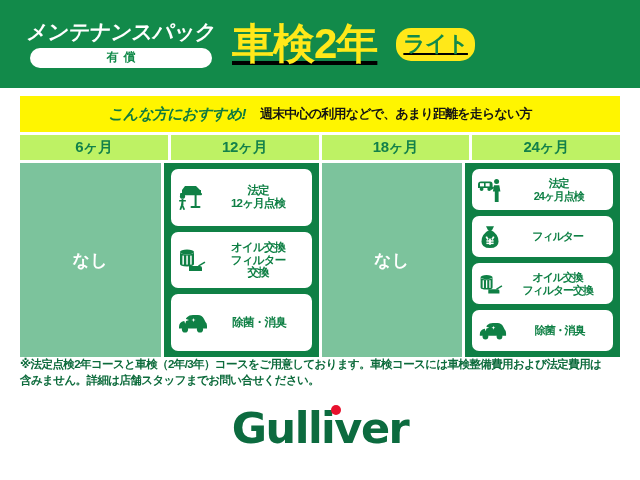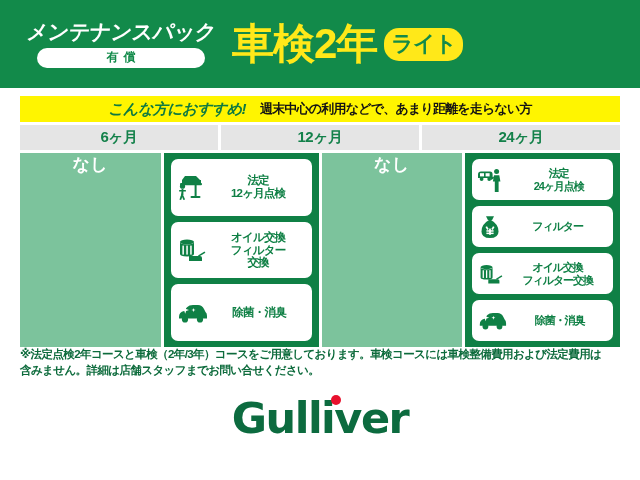--- a/index.html
+++ b/index.html
@@ -37,39 +37,40 @@
     color: #ffffff;
     font-size: 21px;
     font-weight: bold;
     letter-spacing: -0.5px;
     line-height: 1;
     white-space: nowrap;
     transform: skewX(-6deg);
   }
   .brand-pill {
     margin-top: 6px;
-    width: 168px;
+    width: 182px;
     height: 20px;
     border-radius: 10px;
     background: #ffffff;
     color: #128a4a;
     font-size: 12px;
     font-weight: bold;
     display: flex;
     align-items: center;
     justify-content: center;
     letter-spacing: 5px;
     box-sizing: border-box;
     padding-left: 5px;
   }
   .headline {
     display: flex;
     align-items: center;
-    gap: 2px;
+    gap: 14px;
     margin-left: 6px;
+    text-decoration: underline;
   }
   .headline-yellow {
     color: #ffe819;
     font-size: 42px;
     font-weight: bold;
     line-height: 1;
     letter-spacing: -1px;
     white-space: nowrap;
   }
   .headline-badge {
@@ -96,21 +97,21 @@
   
   .body-wrap {
     position: relative;
     width: 640px;
     box-sizing: border-box;
     padding: 8px 20px 0 20px;
     background: #ffffff;
   }
 
   .recommend-bar {
-    height: 26px;
+    height: 36px;
     background: #fff500;
     display: flex;
     align-items: center;
     justify-content: center;
     gap: 14px;
     white-space: nowrap;
   }
   .recommend-lead {
     color: #0f7a40;
     font-size: 15px;
@@ -127,21 +128,21 @@
 
   
   .col-head-row {
     display: flex;
     gap: 3px;
     margin-top: 3px;
   }
   .col-head {
     flex: 1 1 0;
     height: 25px;
-    background: #e5e5e5;
+    background: #bef264;
     color: #13814a;
     font-size: 15px;
     font-weight: bold;
     display: flex;
     align-items: center;
     justify-content: center;
     letter-spacing: -0.5px;
   }
 
   
@@ -150,21 +151,21 @@
     gap: 3px;
     margin-top: 3px;
     height: 194px;
   }
   .col-body {
     flex: 1 1 0;
     box-sizing: border-box;
     display: flex;
     flex-direction: column;
     align-items: center;
-    justify-content: flex-start;
+    justify-content: center;
   }
   .col-body.empty {
     background: #7cc39c;
   }
   .col-body.filled {
     background: #0f8045;
     padding: 6px 7px;
     gap: 6px;
     justify-content: flex-start;
   }
@@ -265,20 +266,21 @@
 <div class="body-wrap">
 
   <div class="recommend-bar">
     <span class="recommend-lead">こんな方におすすめ!</span>
     <span class="recommend-sub">週末中心の利用などで、あまり距離を走らない方</span>
   </div>
 
   <div class="col-head-row">
     <div class="col-head">6ヶ月</div>
     <div class="col-head">12ヶ月</div>
+    <div class="col-head">18ヶ月</div>
     <div class="col-head">24ヶ月</div>
   </div>
 
   <div class="col-body-row">
 
     <div class="col-body empty">
       <span class="none-label">なし</span>
     </div>
 
     <div class="col-body filled col12">

